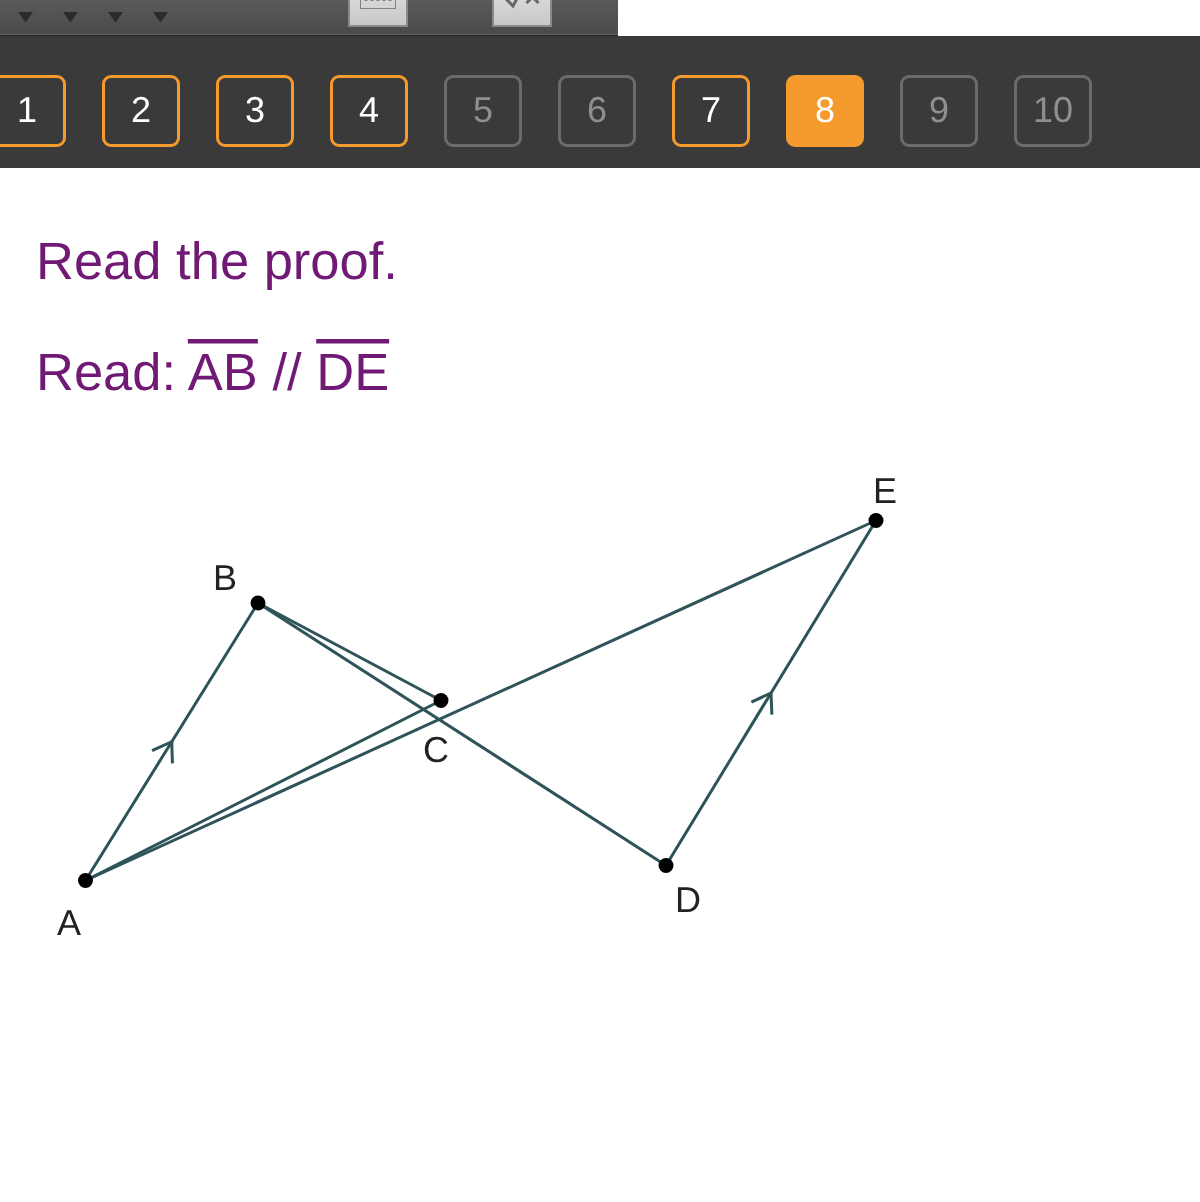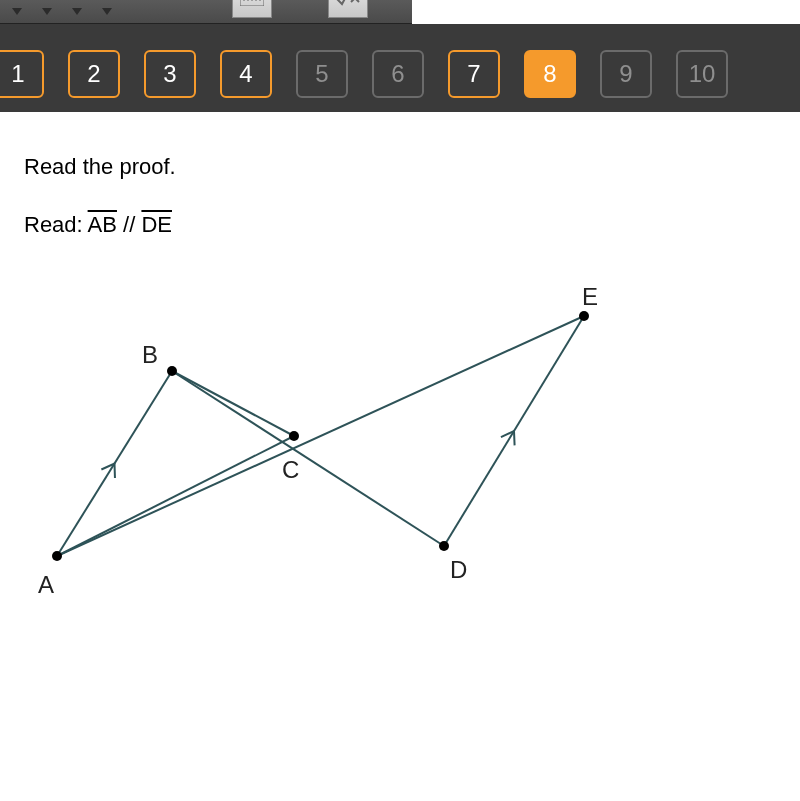--- a/index.html
+++ b/index.html
@@ -71,22 +71,22 @@
   }
   .nav-item.current {
     background: #f59a2c;
     border-color: #f59a2c;
     color: #fff;
   }
   .content {
     padding: 42px 24px 0 24px;
   }
   .content p {
-    font-size: 22px;
-    color: #000000;
+    font-size: 35px;
+    color: #701a75;
     margin-bottom: 32px;
     line-height: 1.2;
   }
   .overline {
     text-decoration: overline;
   }
   .diagram {
     position: relative;
     width: 620px;
     height: 360px;

